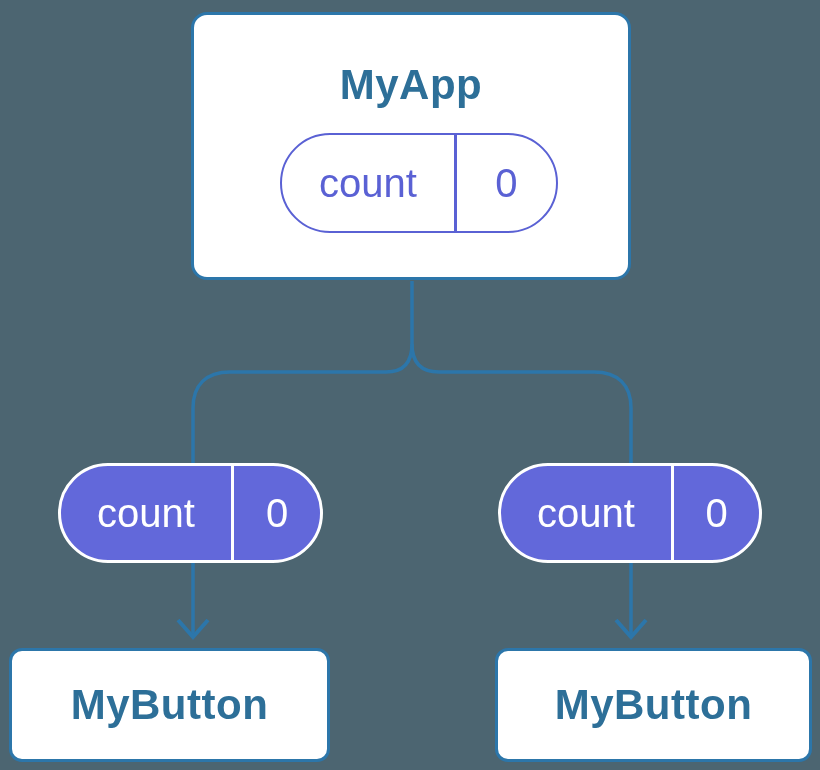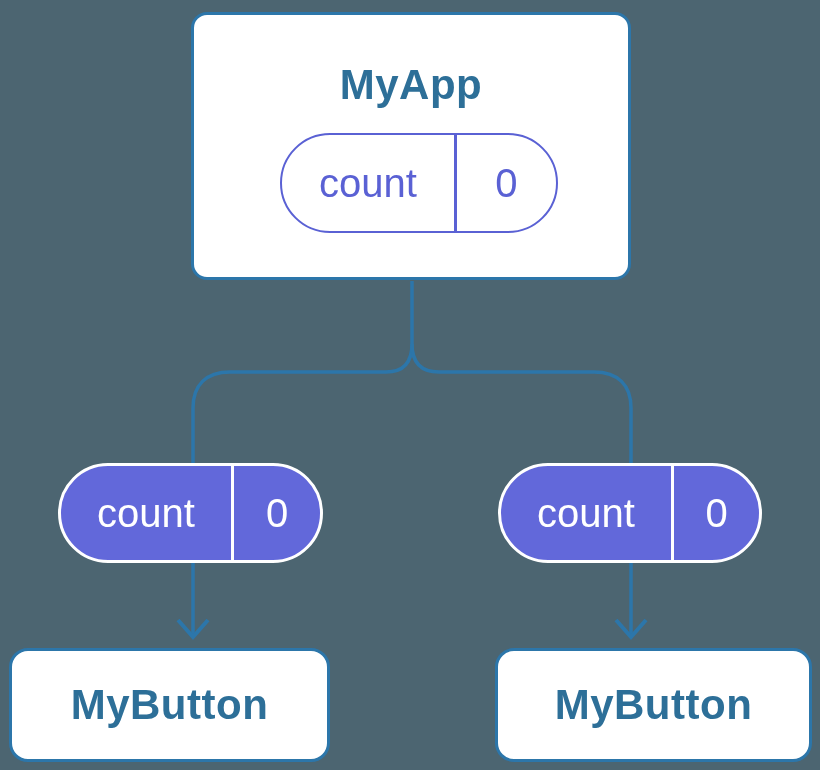--- a/index.html
+++ b/index.html
@@ -100,21 +100,21 @@
   .pill-filled-right {
     left: 498px;
     top: 463px;
     width: 264px;
     height: 100px;
   }
   .node-child {
     display: flex;
     align-items: center;
     justify-content: center;
-    border-radius: 19px;
+    border-radius: 13px;
   }
   .node-child-left {
     left: 9px;
     top: 648px;
     width: 321px;
     height: 114px;
   }
   .node-child-right {
     left: 495px;
     top: 648px;

